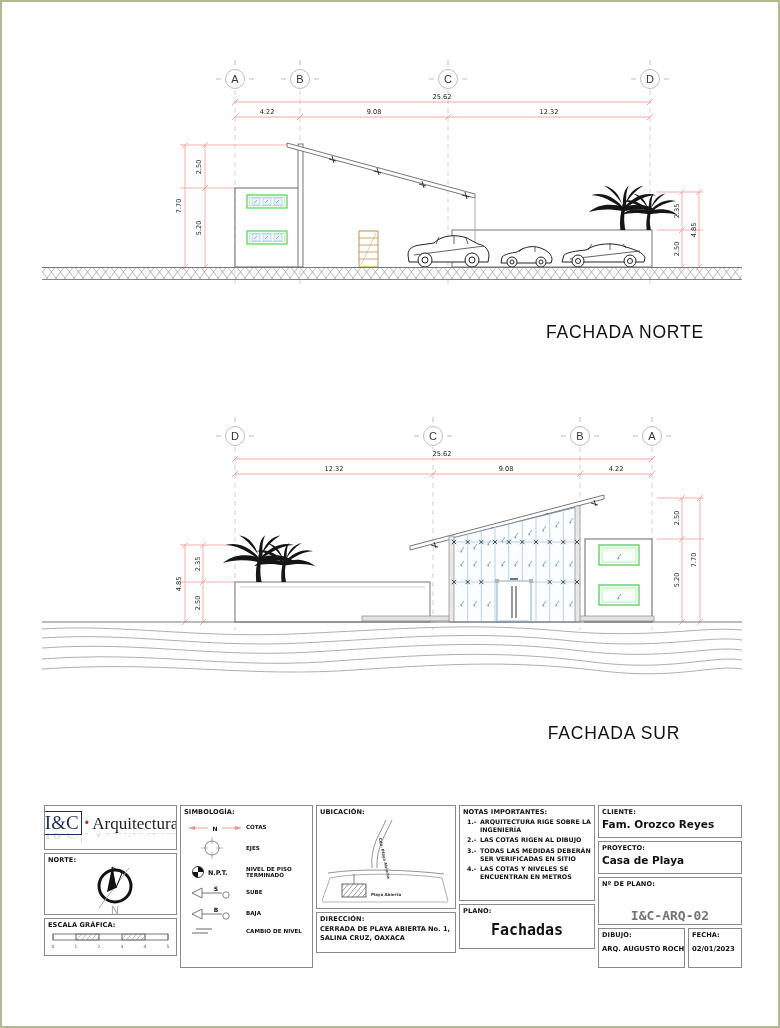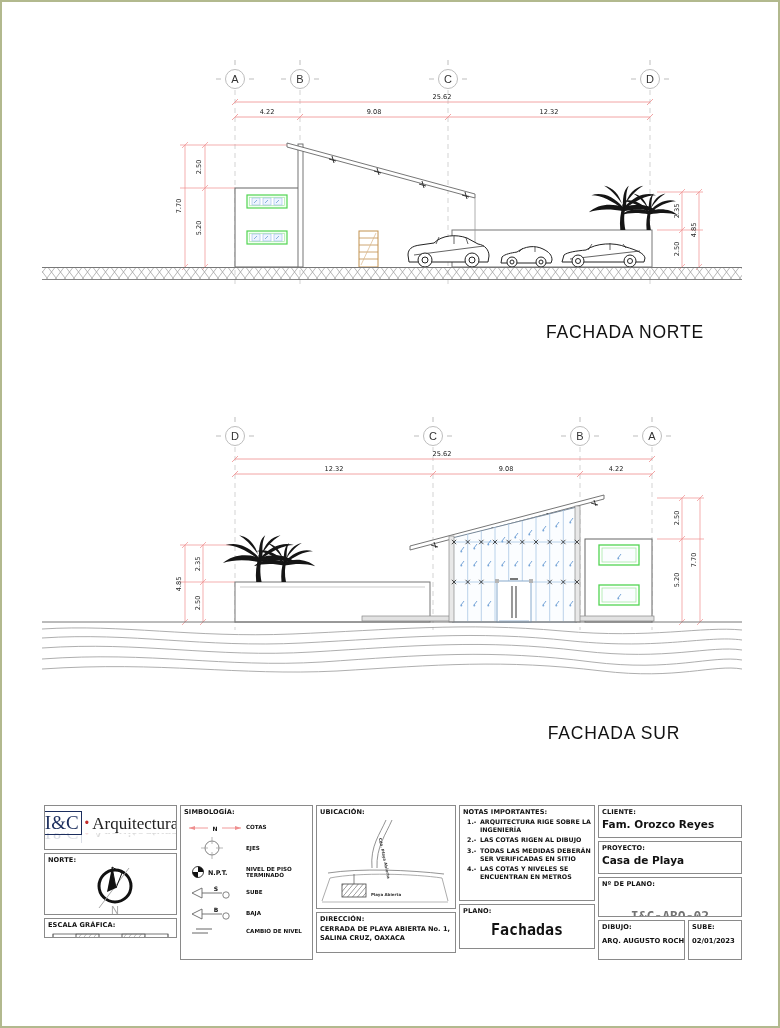--- a/index.html
+++ b/index.html
@@ -23,35 +23,35 @@
   .box{border:1px solid #8a8a8a;background:#fff;box-sizing:border-box;padding:2px 3px;overflow:hidden;position:relative}
   .lbl{font-size:6.6px;font-weight:bold;color:#111;letter-spacing:.1px}
   .logo-box{height:45px;display:flex;flex-direction:column;justify-content:center;align-items:center}
   .logo-line{white-space:nowrap;font-family:"Liberation Serif",serif;line-height:1}
   .logo-ic{font-size:19px;color:#1c2e5e;border:1.4px solid #1c2e5e;padding:0 2px 1px 1px}
   .logo-dot{font-size:20px;color:#c22a2a;font-weight:bold;margin:0 2px}
   .logo-arq{font-size:17px;color:#222}
   .logo-arq::first-letter{font-size:21px}
   .logo-mirror{transform:scaleY(-1);opacity:.16;height:10px;overflow:hidden;margin-top:1px}
   .norte-box{height:62px}
-  .escala-box{height:20px}
+  .escala-box{height:38px}
   .simb-box{flex:1}
   .sym-row{display:flex;align-items:center;margin:4.5px 0 0 2px}
   .sym-art{width:60px;flex:none}
   .sym-label{font-size:5.6px;font-weight:bold;color:#111}
   .ubic-box{height:104px}
   .dir-box{height:41px}
   .dir-text{font-size:6.6px;font-weight:bold;color:#111;margin-top:2px;line-height:1.35}
   .notas-box{height:96px}
   .nota-row{display:grid;grid-template-columns:13px 1fr;font-size:6.3px;font-weight:bold;color:#111;line-height:1.3;margin:2px 0 0 4px}
   .plano-box{height:45px}
   .plano-val{font-family:"DejaVu Sans Mono",monospace;font-size:15px;font-weight:bold;text-align:center;margin-top:6px;color:#111}
   .c5-box{height:33px}
   .c5-val{font-size:10.5px;font-weight:bold;color:#111;margin-top:2px;white-space:nowrap}
-  .numplano-box{height:40px}
+  .numplano-box{height:48px}
   .numplano-val{font-family:"DejaVu Sans Mono",monospace;font-size:13px;font-weight:bold;text-align:center;margin-top:20px;color:#737373}
   .df-row{height:40px;display:grid;grid-template-columns:87px 1fr;gap:3px}
   .df-val{font-size:6.8px;font-weight:bold;color:#111;margin-top:6px;white-space:nowrap}
   .compass-n{font-family:"Liberation Sans",sans-serif;font-size:11px;fill:#a5a5a5}
   .tinytxt{font-size:4px;fill:#333;font-weight:bold}
   .symtxt{font-size:6px;font-weight:bold;fill:#111}
   .npttxt{font-size:6.4px;font-weight:bold;fill:#111}
   .sctick{font-size:4.4px;fill:#555}
 </style>
 </head>
@@ -581,19 +581,19 @@
     <div class="box numplano-box">
       <div class="lbl">Nº DE PLANO:</div>
       <div class="numplano-val">I&amp;C-ARQ-02</div>
     </div>
     <div class="df-row">
       <div class="box">
         <div class="lbl">DIBUJO:</div>
         <div class="df-val">ARQ. AUGUSTO ROCHA F.</div>
       </div>
       <div class="box">
-        <div class="lbl">SUBE:</div>
+        <div class="lbl">FECHA:</div>
         <div class="df-val">02/01/2023</div>
       </div>
     </div>
   </div>
 
 </div>
 
 </body></html>

